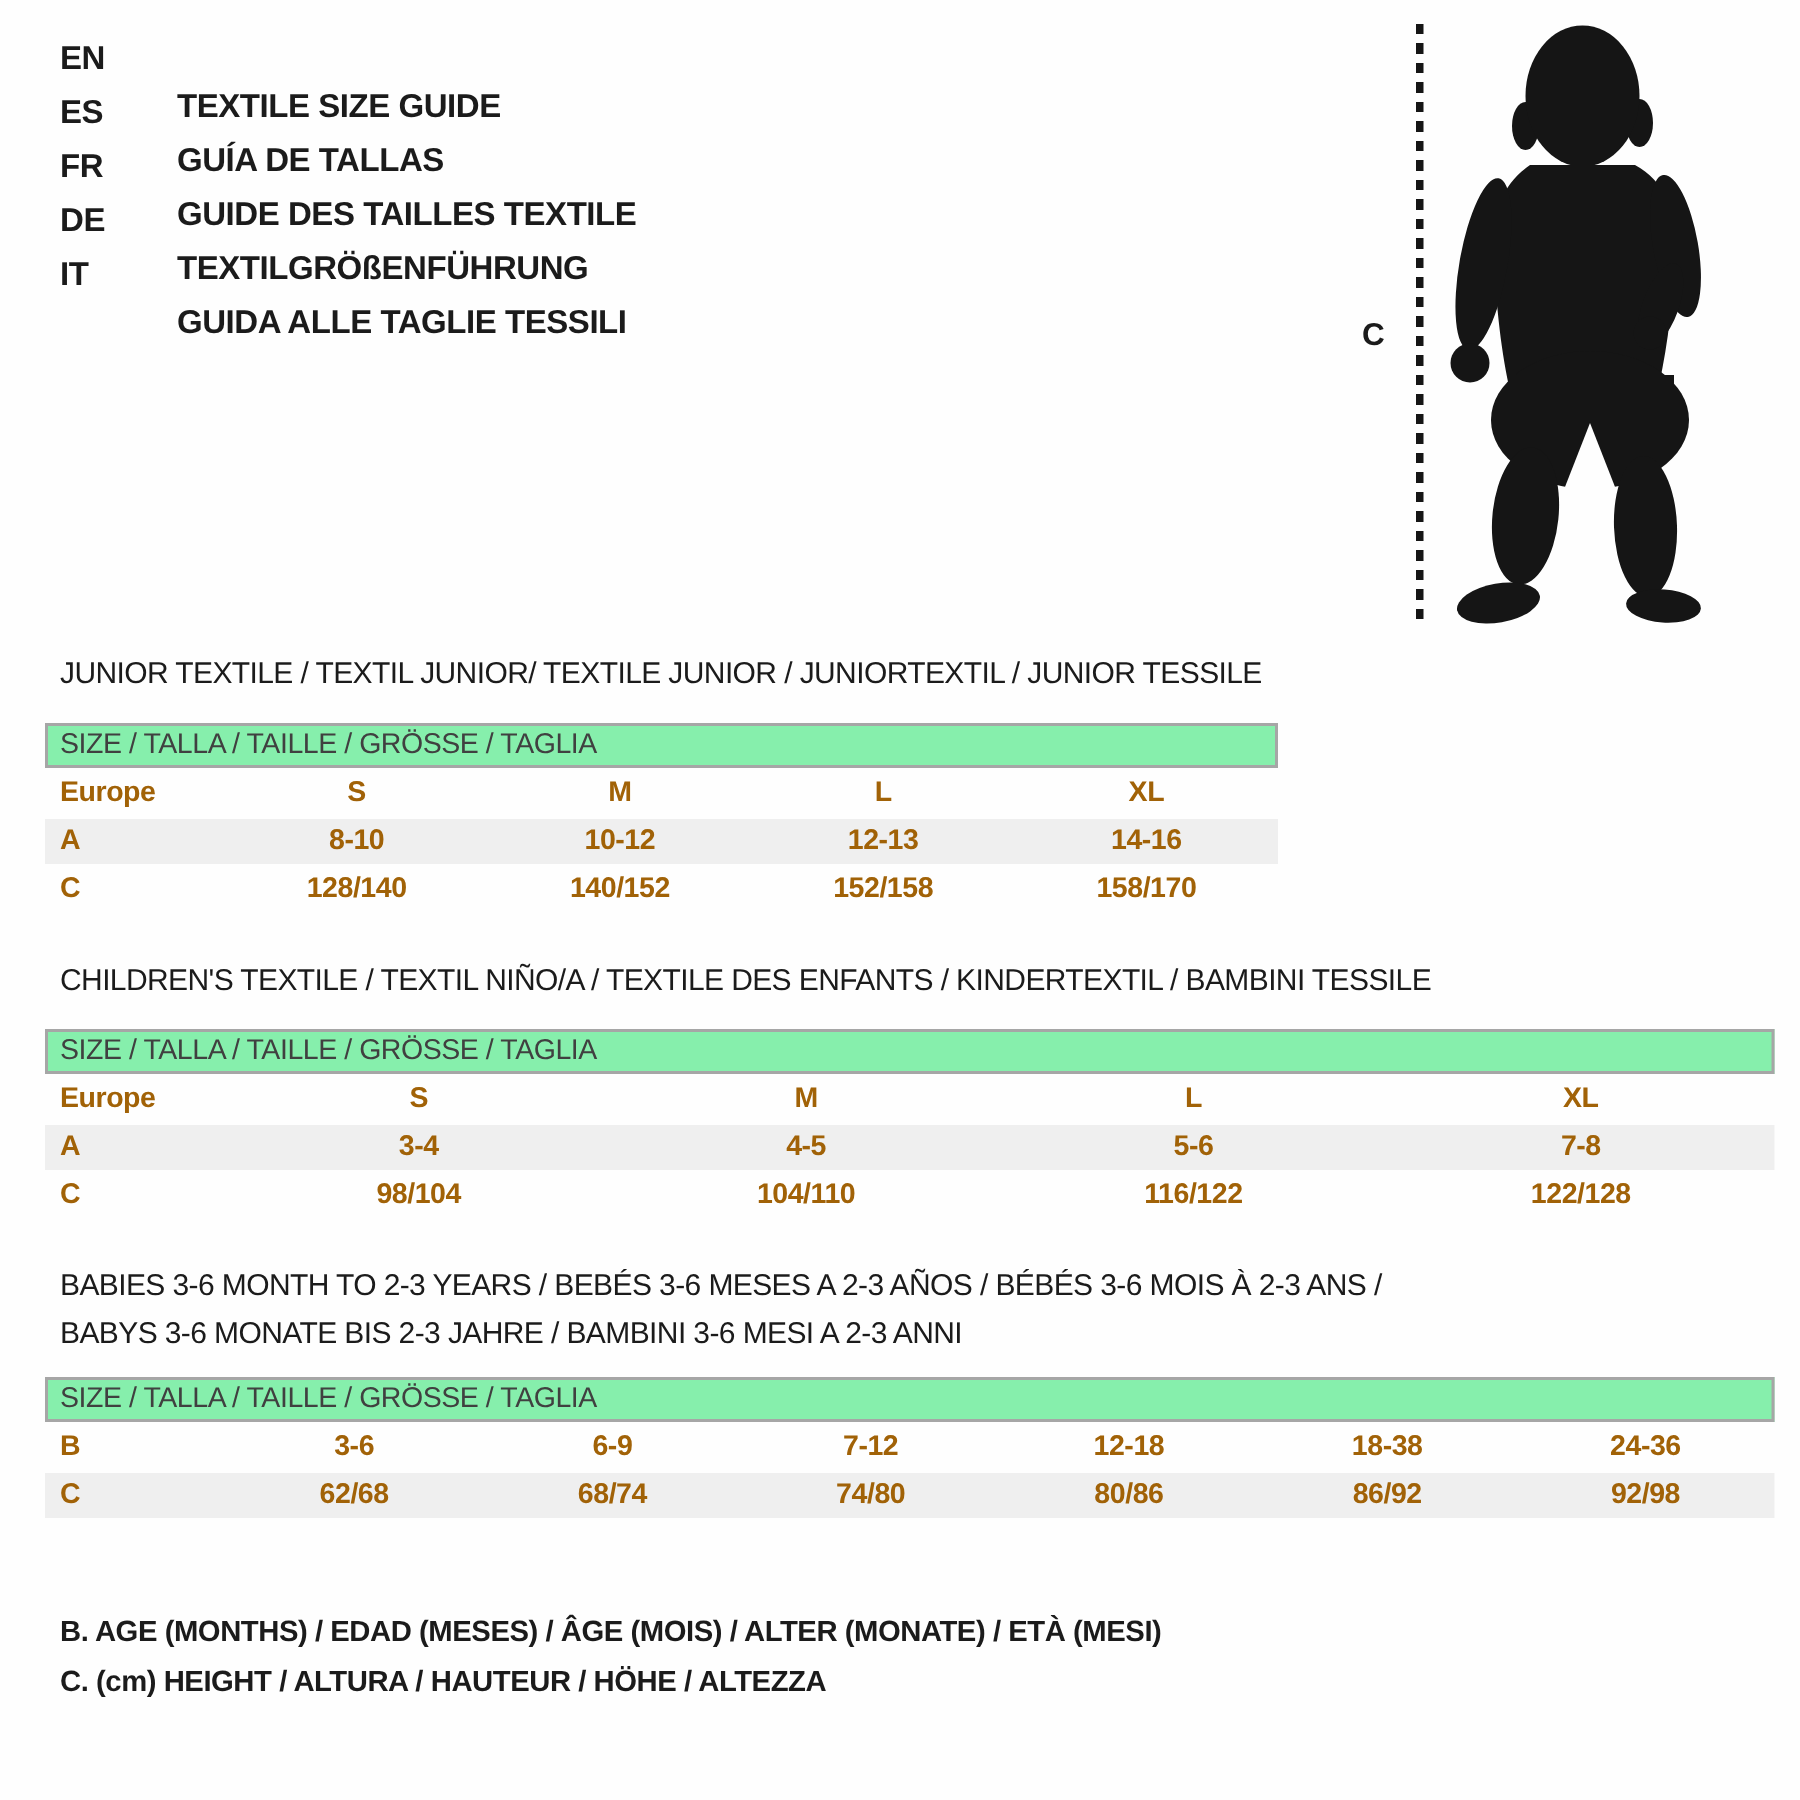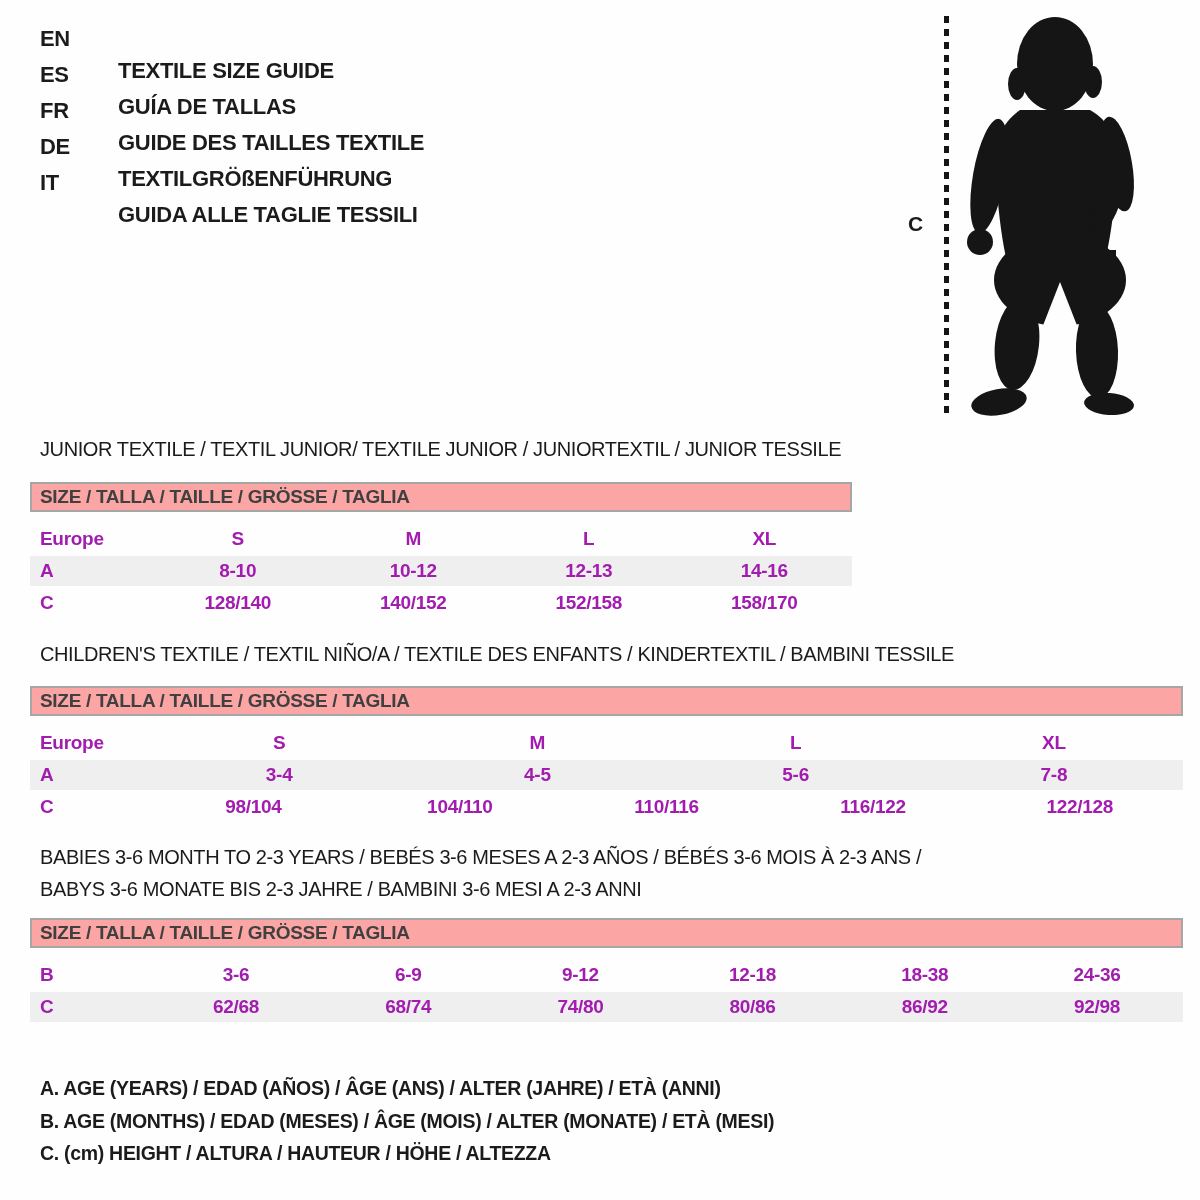--- a/index.html
+++ b/index.html
@@ -33,28 +33,28 @@
   #title1{top:433px;}
   #title2{top:638px;}
   #title3{top:841px;}
   
   .size-table{position:absolute;left:30px;}
   #table1{top:482px;width:822px;}
   #table2{top:686px;width:1153px;}
   #table3{top:918px;width:1153px;}
   .size-bar{
     box-sizing:border-box;height:30px;line-height:26px;
-    background:#fca5a5;border:2px solid #a6a6a6;
+    background:#86efac;border:2px solid #a6a6a6;
     padding-left:8px;
-    font-size:19px;font-weight:bold;letter-spacing:-0.3px;color:#404040;
-    margin-bottom:12px;
+    font-size:19px;font-weight:normal;letter-spacing:-0.3px;color:#404040;
+    margin-bottom:2px;
   }
   .t-row{display:flex;height:30px;line-height:30px;margin-bottom:2px;}
   .t-row.shaded{background:#efefef;}
-  .cell{flex:1;text-align:center;font-size:19px;font-weight:bold;letter-spacing:-0.3px;color:#a21caf;}
+  .cell{flex:1;text-align:center;font-size:19px;font-weight:bold;letter-spacing:-0.3px;color:#a16207;}
   .cell.lab{flex:0 0 110px;text-align:left;padding-left:10px;}
   
   .legend{position:absolute;left:40px;top:1072px;}
   .legend-line{font-size:19.5px;font-weight:bold;letter-spacing:-0.3px;line-height:32.5px;white-space:nowrap;}
 </style>
 </head>
 <body>
 
 <div class="page">
 
@@ -161,46 +161,44 @@
         <div class="cell lab">A</div>
         <div class="cell">3-4</div>
         <div class="cell">4-5</div>
         <div class="cell">5-6</div>
         <div class="cell">7-8</div>
       </div>
       <div class="t-row">
         <div class="cell lab">C</div>
         <div class="cell">98/104</div>
         <div class="cell">104/110</div>
-        <div class="cell">110/116</div>
         <div class="cell">116/122</div>
         <div class="cell">122/128</div>
       </div>
     </div>
   <div class="size-table" id="table3">
       <div class="size-bar">SIZE / TALLA / TAILLE / GRÖSSE / TAGLIA</div>
       <div class="t-row">
         <div class="cell lab">B</div>
         <div class="cell">3-6</div>
         <div class="cell">6-9</div>
-        <div class="cell">9-12</div>
+        <div class="cell">7-12</div>
         <div class="cell">12-18</div>
         <div class="cell">18-38</div>
         <div class="cell">24-36</div>
       </div>
       <div class="t-row shaded">
         <div class="cell lab">C</div>
         <div class="cell">62/68</div>
         <div class="cell">68/74</div>
         <div class="cell">74/80</div>
         <div class="cell">80/86</div>
         <div class="cell">86/92</div>
         <div class="cell">92/98</div>
       </div>
     </div>
 
   <div class="legend">
-    <div class="legend-line">A. AGE (YEARS) / EDAD (AÑOS) / ÂGE (ANS) / ALTER (JAHRE) / ETÀ (ANNI)</div>
     <div class="legend-line">B. AGE (MONTHS) / EDAD (MESES) / ÂGE (MOIS) / ALTER (MONATE) / ETÀ (MESI)</div>
     <div class="legend-line">C. (cm) HEIGHT / ALTURA / HAUTEUR / HÖHE / ALTEZZA</div>
   </div>
 
 </div>
 
 </body></html>

